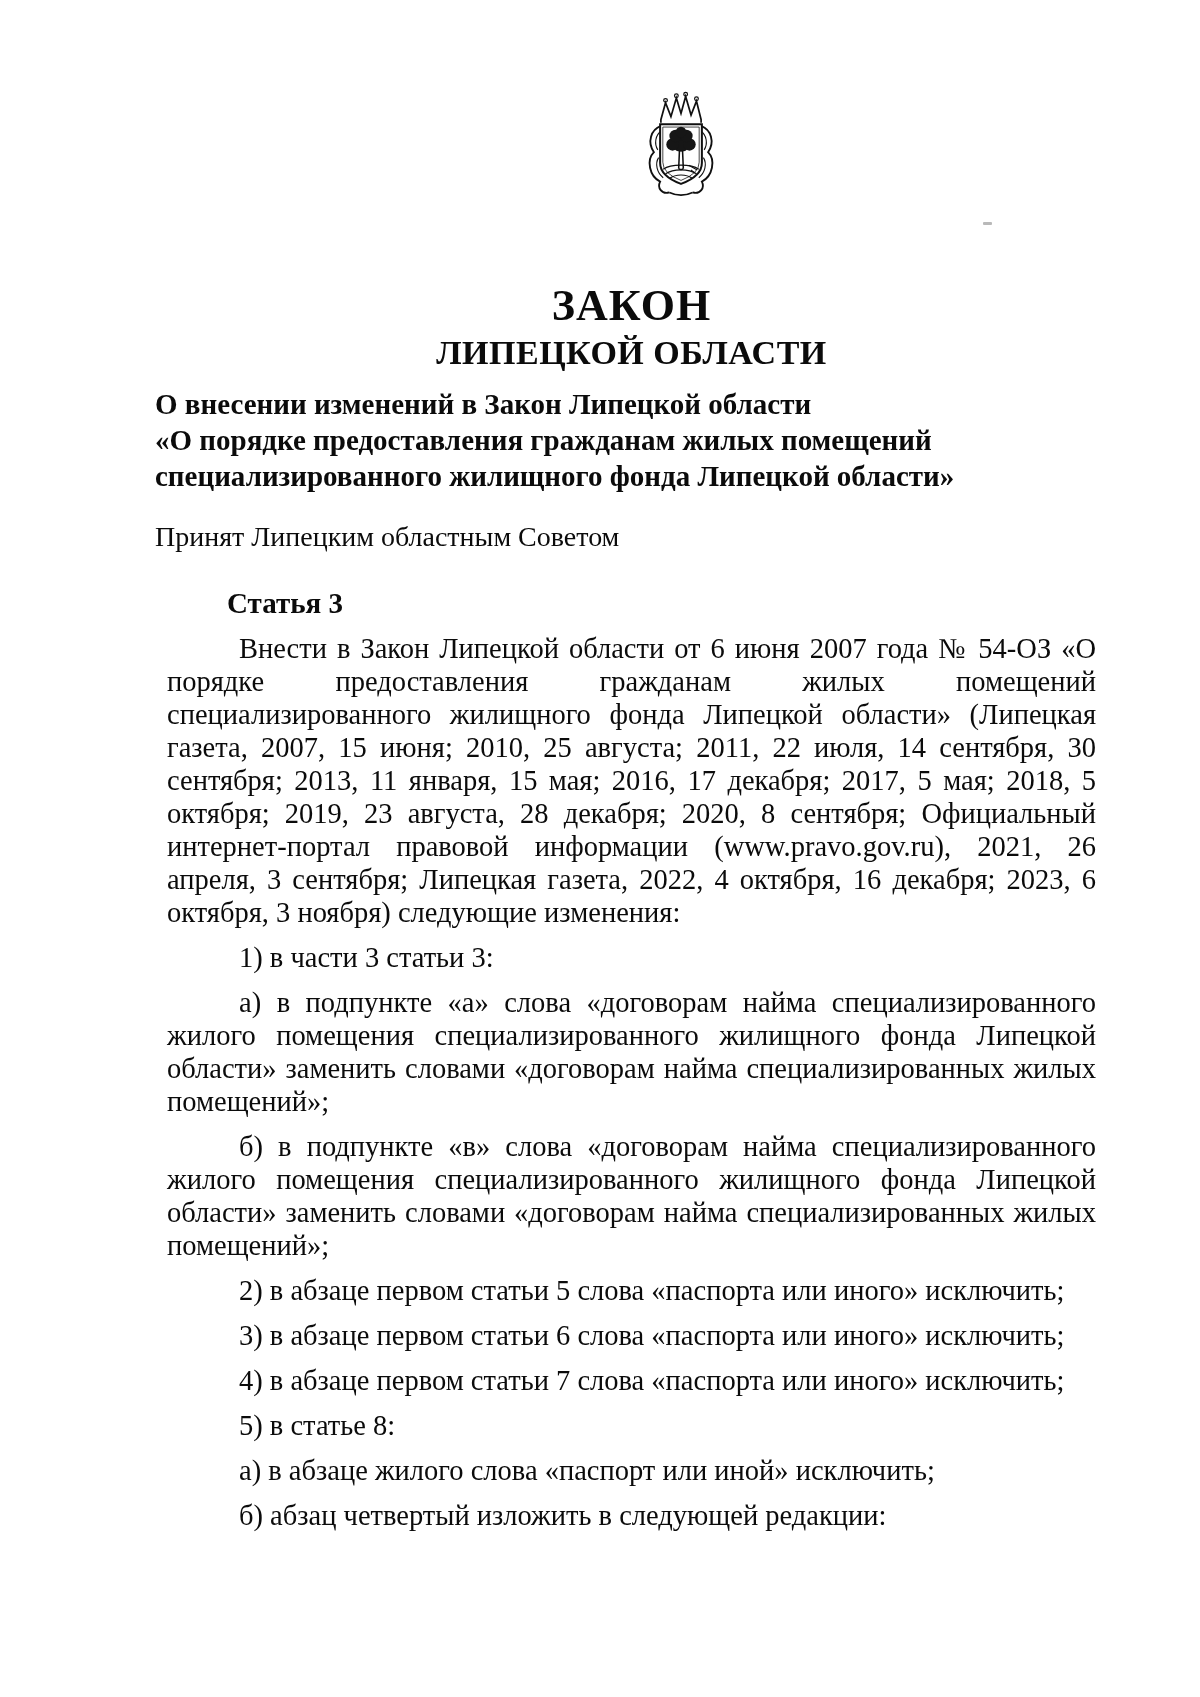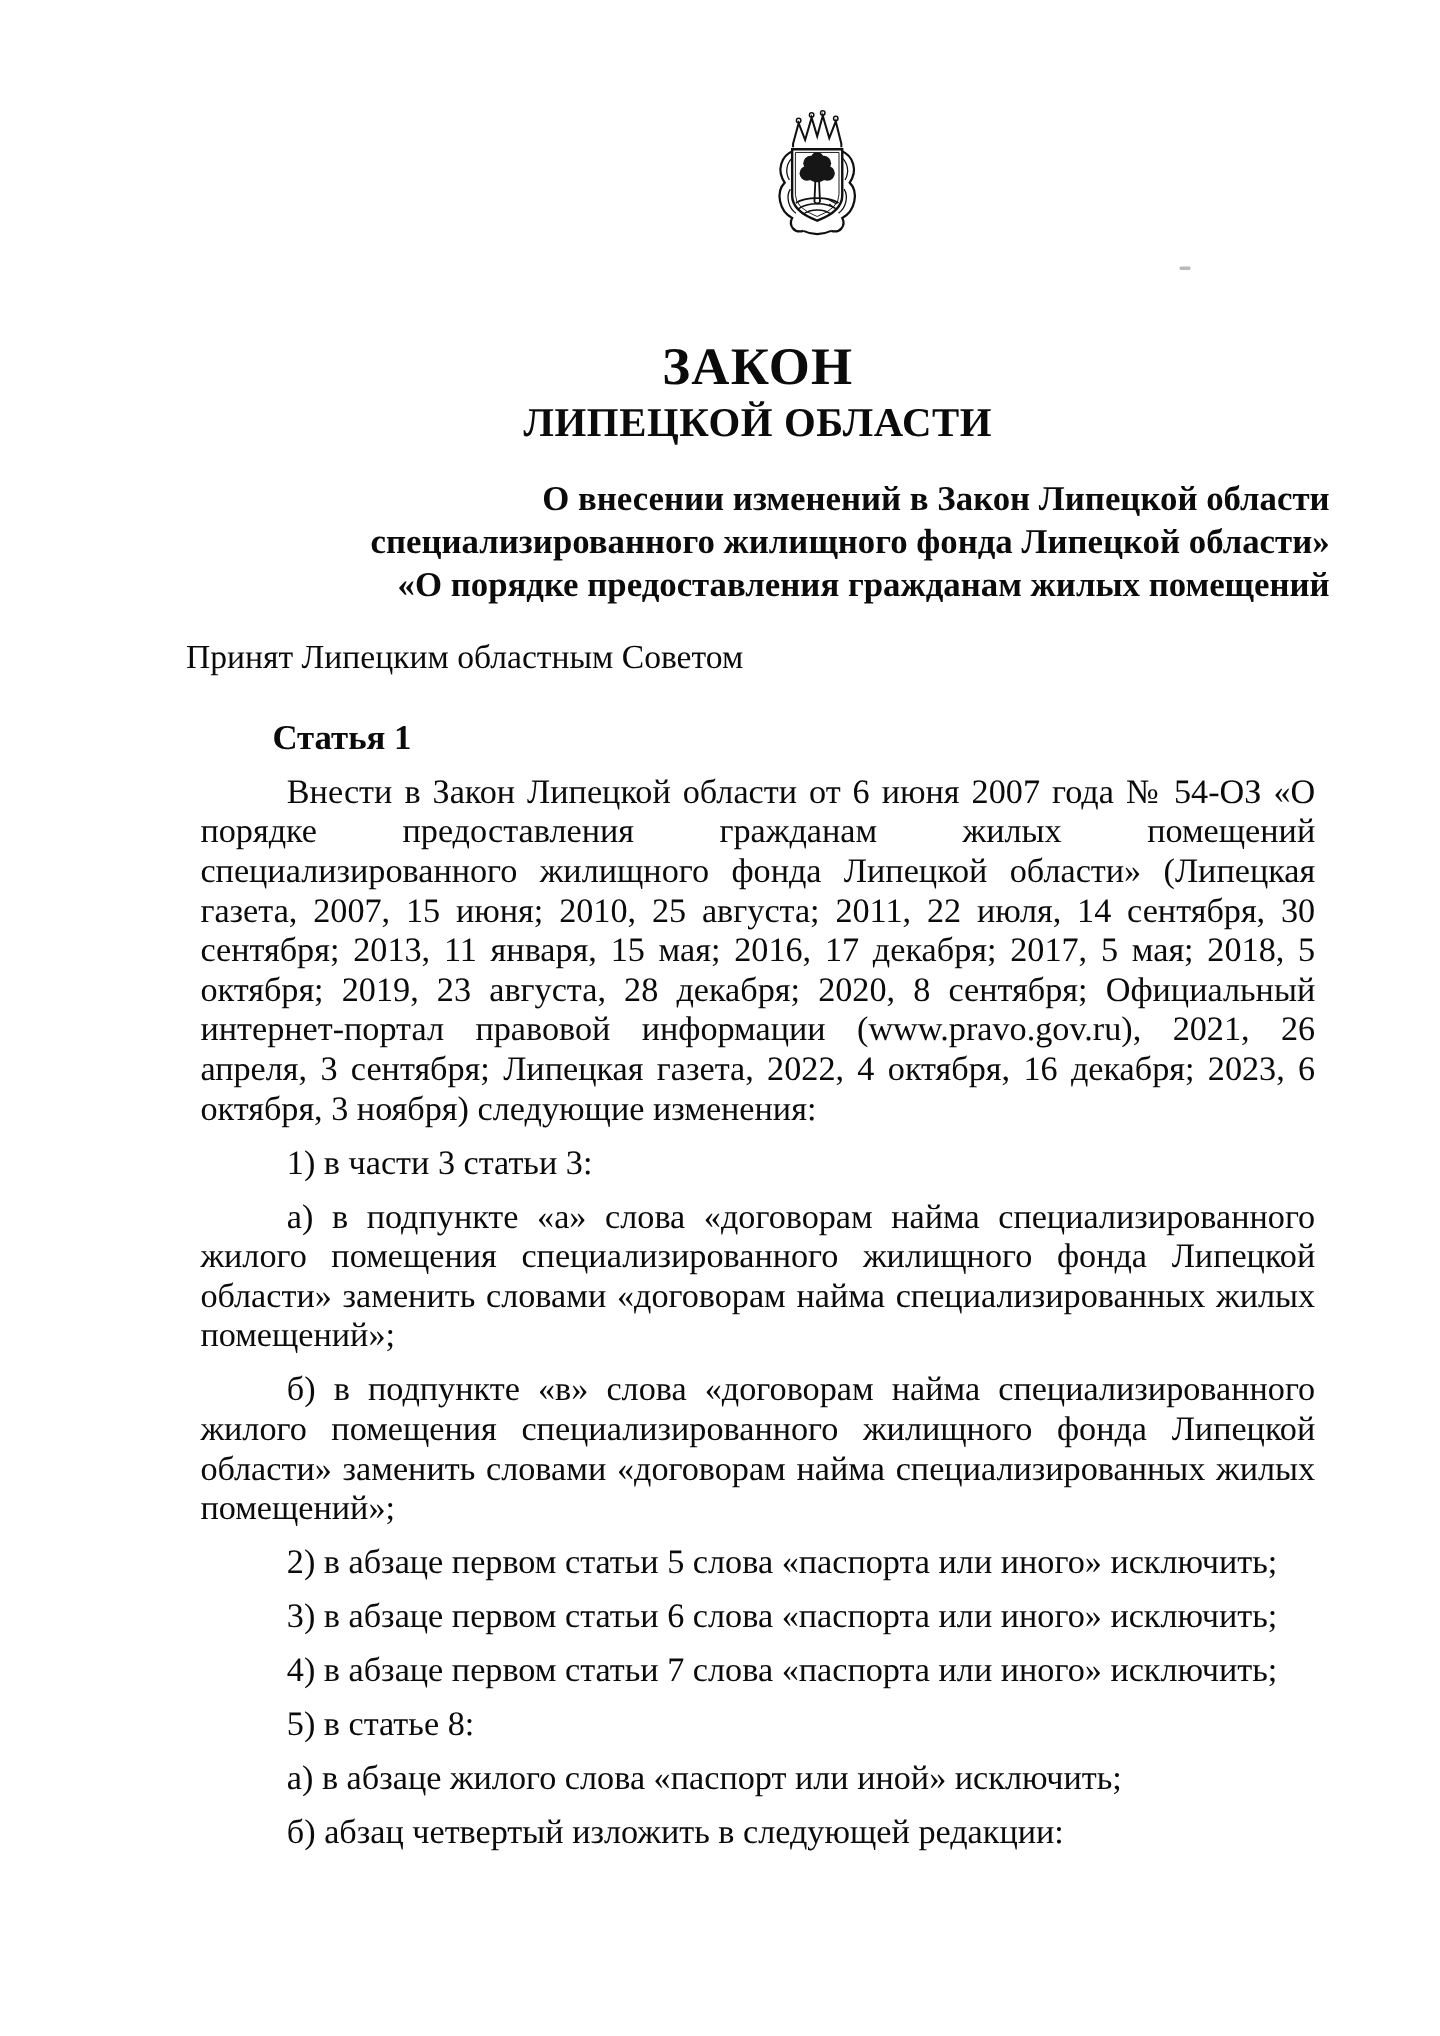--- a/index.html
+++ b/index.html
@@ -42,22 +42,22 @@
   }
   h2.region-line {
     margin: 0;
     text-align: center;
     font-size: 34px;
     line-height: 42px;
     font-weight: bold;
     letter-spacing: 0.5px;
   }
   .subtitle {
-    margin-top: 24px;
-    text-align: right;
+    margin-top: 12px;
+    text-align: left;
     font-weight: bold;
     font-size: 29px;
     line-height: 36px;
   }
   .adoption {
     margin-top: 26px;
     font-size: 28px;
     line-height: 33px;
   }
   .article-heading {
@@ -119,29 +119,29 @@
         <path d="M45,117 C53,111 67,111 75,117" fill="none" stroke="#101010" stroke-width="1.5"></path>
         <path d="M70,100 L81,106 M73,106 L78,110" fill="none" stroke="#101010" stroke-width="1.4"></path>
       </svg>
     </div>
 
     <h1 class="law-word">ЗАКОН</h1>
     <h2 class="region-line">ЛИПЕЦКОЙ ОБЛАСТИ</h2>
 
     <div class="subtitle">
       <div>О внесении изменений в Закон Липецкой области</div>
+      <div>«О порядке предоставления гражданам жилых помещений</div>
       <div>специализированного жилищного фонда Липецкой области»</div>
-      <div>«О порядке предоставления гражданам жилых помещений</div>
     </div>
 
     <div class="adoption">
       <div>Принят Липецким областным Советом</div>
     </div>
 
-    <div class="article-heading">Статья 1</div>
+    <div class="article-heading">Статья 3</div>
 
     <p class="par">Внести в Закон Липецкой области от 6 июня 2007 года № 54-ОЗ «О порядке предоставления гражданам жилых помещений специализированного жилищного фонда Липецкой области» (Липецкая газета, 2007, 15 июня; 2010, 25 августа; 2011, 22 июля, 14 сентября, 30 сентября; 2013, 11 января, 15 мая; 2016, 17 декабря; 2017, 5 мая; 2018, 5 октября; 2019, 23 августа, 28 декабря; 2020, 8 сентября; Официальный интернет-портал правовой информации (www.pravo.gov.ru), 2021, 26 апреля, 3 сентября; Липецкая газета, 2022, 4 октября, 16 декабря; 2023, 6 октября, 3 ноября) следующие изменения:</p>
     <p class="par">1) в части 3 статьи 3:</p>
     <p class="par">а) в подпункте «а» слова «договорам найма специализированного жилого помещения специализированного жилищного фонда Липецкой области» заменить словами «договорам найма специализированных жилых помещений»;</p>
     <p class="par">б) в подпункте «в» слова «договорам найма специализированного жилого помещения специализированного жилищного фонда Липецкой области» заменить словами «договорам найма специализированных жилых помещений»;</p>
     <p class="par">2) в абзаце первом статьи 5 слова «паспорта или иного» исключить;</p>
     <p class="par">3) в абзаце первом статьи 6 слова «паспорта или иного» исключить;</p>
     <p class="par">4) в абзаце первом статьи 7 слова «паспорта или иного» исключить;</p>
     <p class="par">5) в статье 8:</p>
     <p class="par">а) в абзаце жилого слова «паспорт или иной» исключить;</p>

